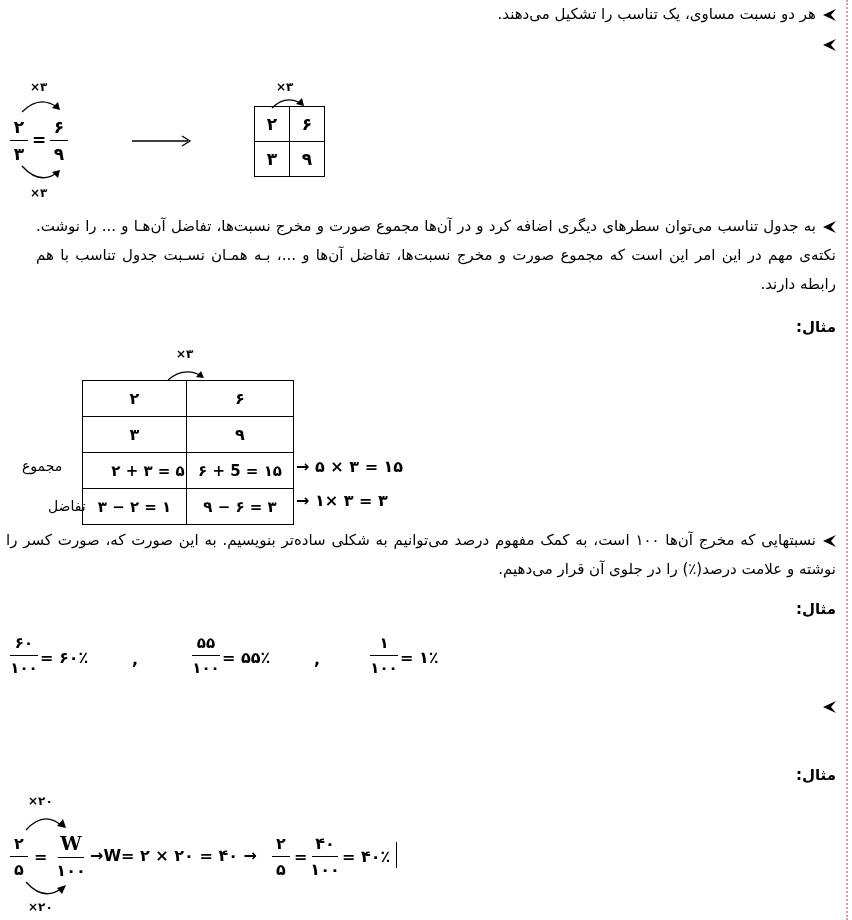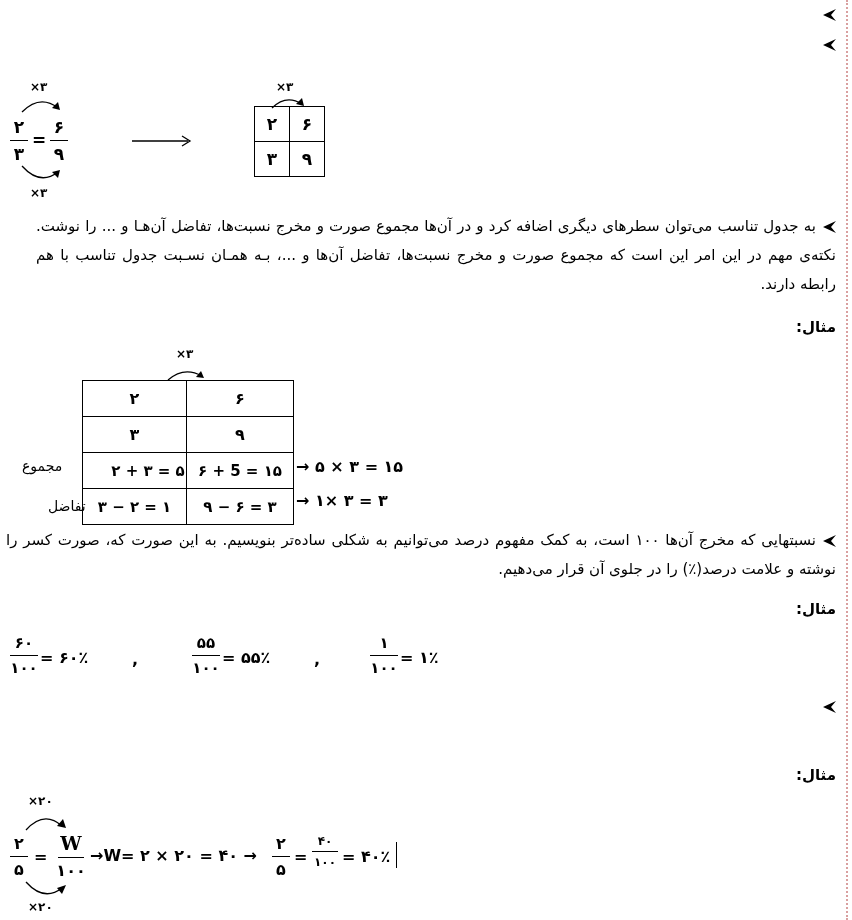--- a/index.html
+++ b/index.html
@@ -28,21 +28,21 @@
   .label { position:absolute; font-size:14px; direction:rtl; font-family:"DejaVu Sans", sans-serif; }
 </style>
 </head>
 <body>
 
 <div class="margin-line"></div>
 
 <div class="para" style="top:0px; width:820px;">
   <span class="bullet"><svg width="14" height="14" viewBox="0 0 14 14">
         <path d="M14 1 L1 7 L14 13 L9 7 Z" fill="#000"></path>
-      </svg></span>
+      </svg></span><span>هر دو نسبت مساوی، یک تناسب را تشکیل می‌دهند.</span>
 </div>
 
 <div class="para" style="top:30px; width:820px;">
   <span class="bullet"><svg width="14" height="14" viewBox="0 0 14 14">
         <path d="M14 1 L1 7 L14 13 L9 7 Z" fill="#000"></path>
       </svg></span>
 </div>
 
 <div>
   <span class="abs small" style="left:30px; top:80px; font-weight:bold;">×۳</span>
@@ -186,21 +186,21 @@
     <span class="bar"></span>
     <span>۱۰۰</span>
   </div>
   <span class="mathline" style="left:90px; top:846px;">→W= ۲ × ۲۰ = ۴۰ →</span>
   <div class="frac" style="left:272px; top:834px; width:18px; font-size:16px;">
     <span>۲</span>
     <span class="bar"></span>
     <span>۵</span>
   </div>
   <span class="mathline" style="left:294px; top:847px;">=</span>
-  <div class="frac" style="left:312px; top:834px; width:26px; font-size:12px;">
+  <div class="frac" style="left:312px; top:834px; width:26px; font-size:16px;">
     <span>۴۰</span>
     <span class="bar"></span>
     <span>۱۰۰</span>
   </div>
   <span class="mathline" style="left:342px; top:847px;">= ۴۰٪</span>
   <span class="abs" style="left:396px; top:842px; width:0; height:26px; border-left:1px solid #000;"></span>
   <svg class="abs" style="left:22px; top:880px;" width="50" height="20">
     <path d="M4 2 Q22 22 40 8" stroke="#000" stroke-width="1.3" fill="none"></path>
     <path d="M44 5 L35 8 L40 14 Z" fill="#000"></path>
   </svg>

